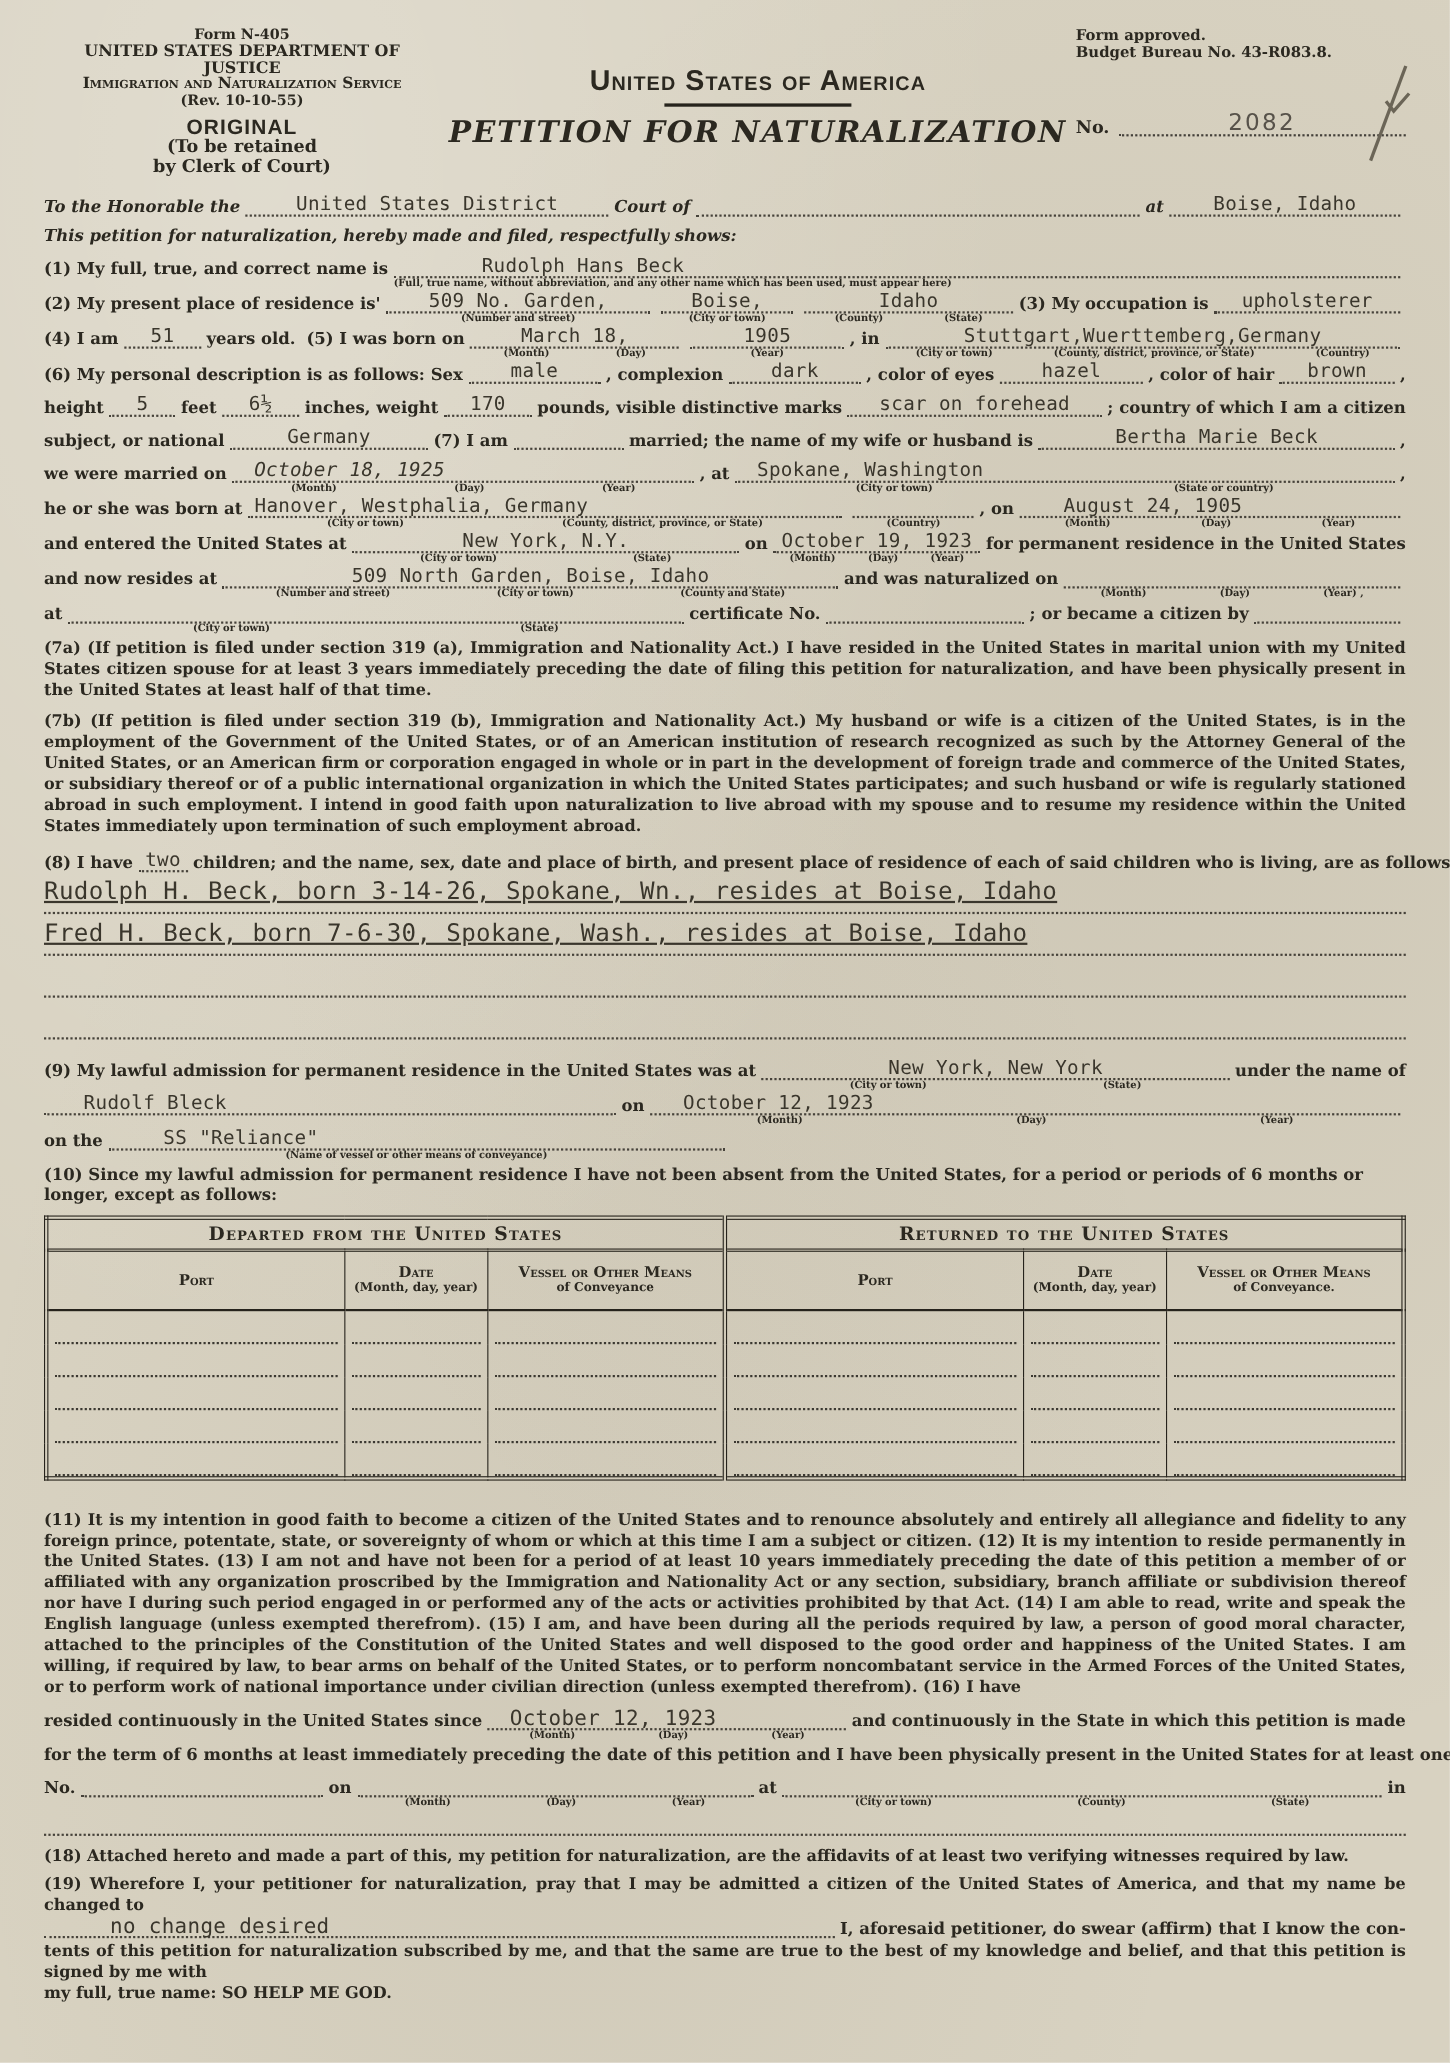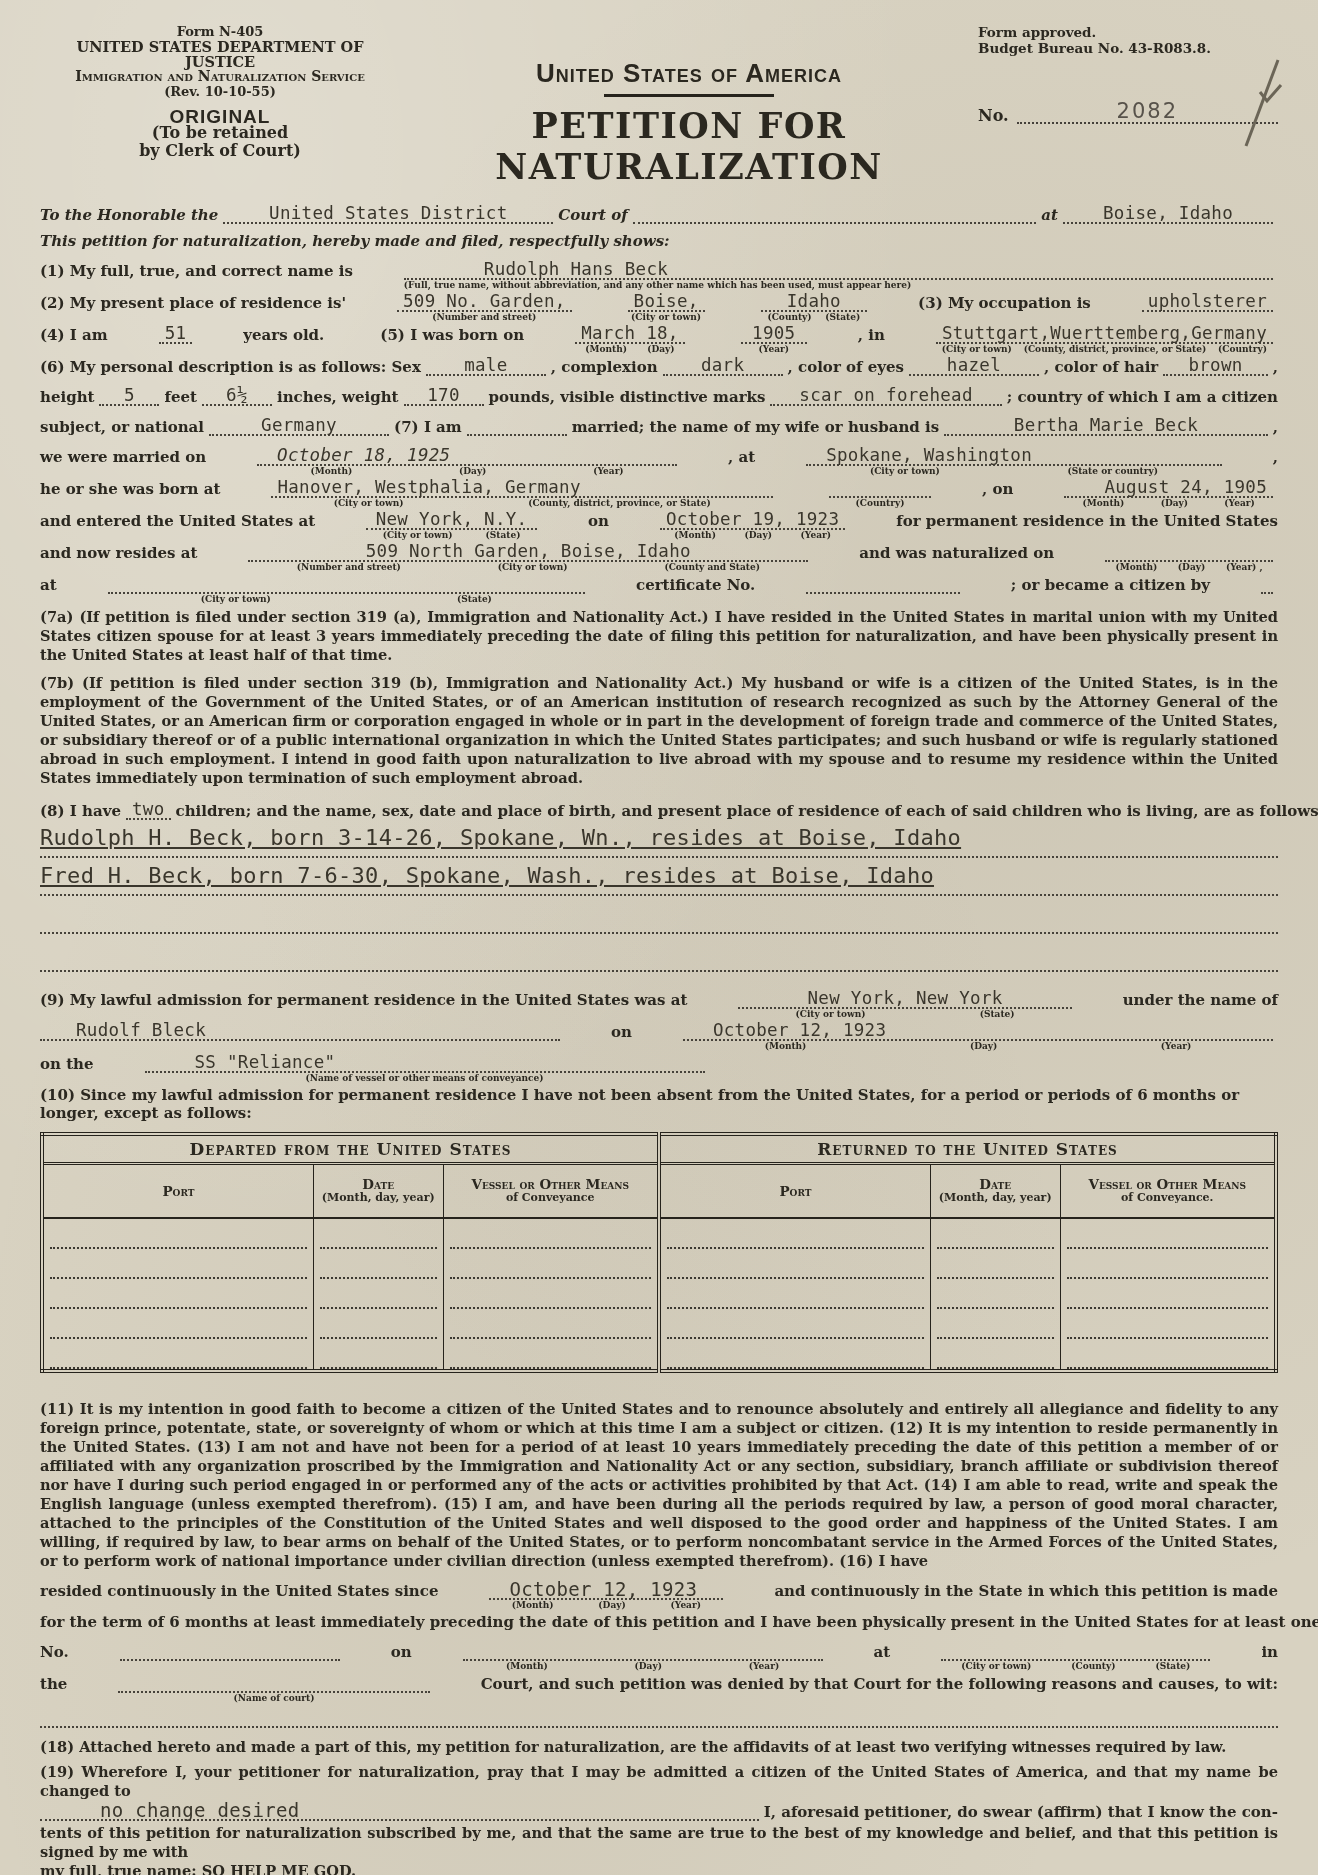--- a/index.html
+++ b/index.html
@@ -18,30 +18,30 @@
   
   .hdr { display:flex; align-items:flex-start; }
   .hdr-left { width:360px; text-align:center; font-size:13px; line-height:15px; }
   .hdr-left .dept { font-size:14.5px; }
   .hdr-left .sc { font-variant:small-caps; font-size:14px; }
   .orig { font-size:19px; margin-top:10px; font-family:"Liberation Sans",sans-serif; font-weight:700; letter-spacing:1px;}
   .retained { font-size:16px; line-height:18px; }
   .hdr-center { flex:1; text-align:center; padding-top:34px; }
   .usa { font-family:"Liberation Sans",sans-serif; font-variant:small-caps; font-size:26px; letter-spacing:1px; }
   .rule { width:170px; height:3px; background:#26231c; margin:5px auto 8px auto; }
-  .ptitle { font-size:35px; letter-spacing:1.5px; }
+  .ptitle { font-size:27px; letter-spacing:1.5px;font-style:italic; }
   .hdr-right { width:300px; font-size:13.5px; line-height:16px; position:relative; }
   .no-line { margin-top:44px; display:flex; align-items:flex-end; }
   .no-lbl { font-size:16px; margin-right:8px; }
   .no-fld { flex:1; position:relative; border-bottom:2px dotted #44403a; text-align:center; }
   .no-val { font-family:"DejaVu Sans",sans-serif; font-weight:400; font-size:21px; color:#57524a; letter-spacing:2px; line-height:22px;}
   .checkmark { position:absolute; right:-8px; top:-46px; }
   
   .row { display:flex; align-items:flex-end; white-space:nowrap; margin-top:11px; }
-  .row.subbed { margin-bottom:13px;gap:46px; }
+  .row.subbed { margin-bottom:13px; }
   .lbl { white-space:nowrap; }
   .lbl.it { font-style:italic; }
   .fld { position:relative; text-align:center; margin:0 5px; }
   .fld.grow { flex:1; }
   .fld .v { display:block; border-bottom:2px dotted #46423a; line-height:17px; min-height:17px; padding:0 6px; font-size:16.5px; white-space:nowrap; }
   .fld .v.big { font-size:17.5px; }
   .fld .sub { position:absolute; top:100%; left:0; width:100%; display:flex; justify-content:space-around; font-size:9px; line-height:10px; font-weight:700; color:#2b2820; }
   .fld .sub.left { justify-content:flex-start;align-items:center; }
   .para { font-size:14.6px; line-height:19px; text-align:justify; margin-top:9px; }
   .childline { border-bottom:2px dotted #46423a; font-size:22px; line-height:19px; height:28px; margin-top:8px;text-decoration:underline; }
@@ -557,30 +557,20 @@
     <span class="fld grow">
       <span class="v"></span>
       <span class="sub">
           <span>(City or town)</span>
           <span>(County)</span>
           <span>(State)</span>
         </span>
     </span>
     <span class="lbl">in</span>
   </div>
-  <div class="row subbed">
-    <span class="lbl">the</span>
-    <span class="fld" style="width:400px">
-      <span class="v"></span>
-      <span class="sub">
-          <span>(Name of court)</span>
-        </span>
-    </span>
-    <span class="lbl">Court, and such petition was denied by that Court for the following reasons and causes, to wit:</span>
-  </div>
   <div class="dotline"></div>
 
   <div class="para">(18) Attached hereto and made a part of this, my petition for naturalization, are the affidavits of at least two verifying witnesses required by law.</div>
 
   <div class="para" style="margin-top:6px;">(19) Wherefore I, your petitioner for naturalization, pray that I may be admitted a citizen of the United States of America, and that my name be changed to</div>
   <div class="row" style="margin-top:2px;">
     <span class="fld grow" style="margin-left:0">
       <span class="v typed big" style="text-align:left; padding-left:60px; font-size:19px;">no change desired</span>
     </span>
     <span class="lbl">I, aforesaid petitioner, do swear (affirm) that I know the con-</span>

